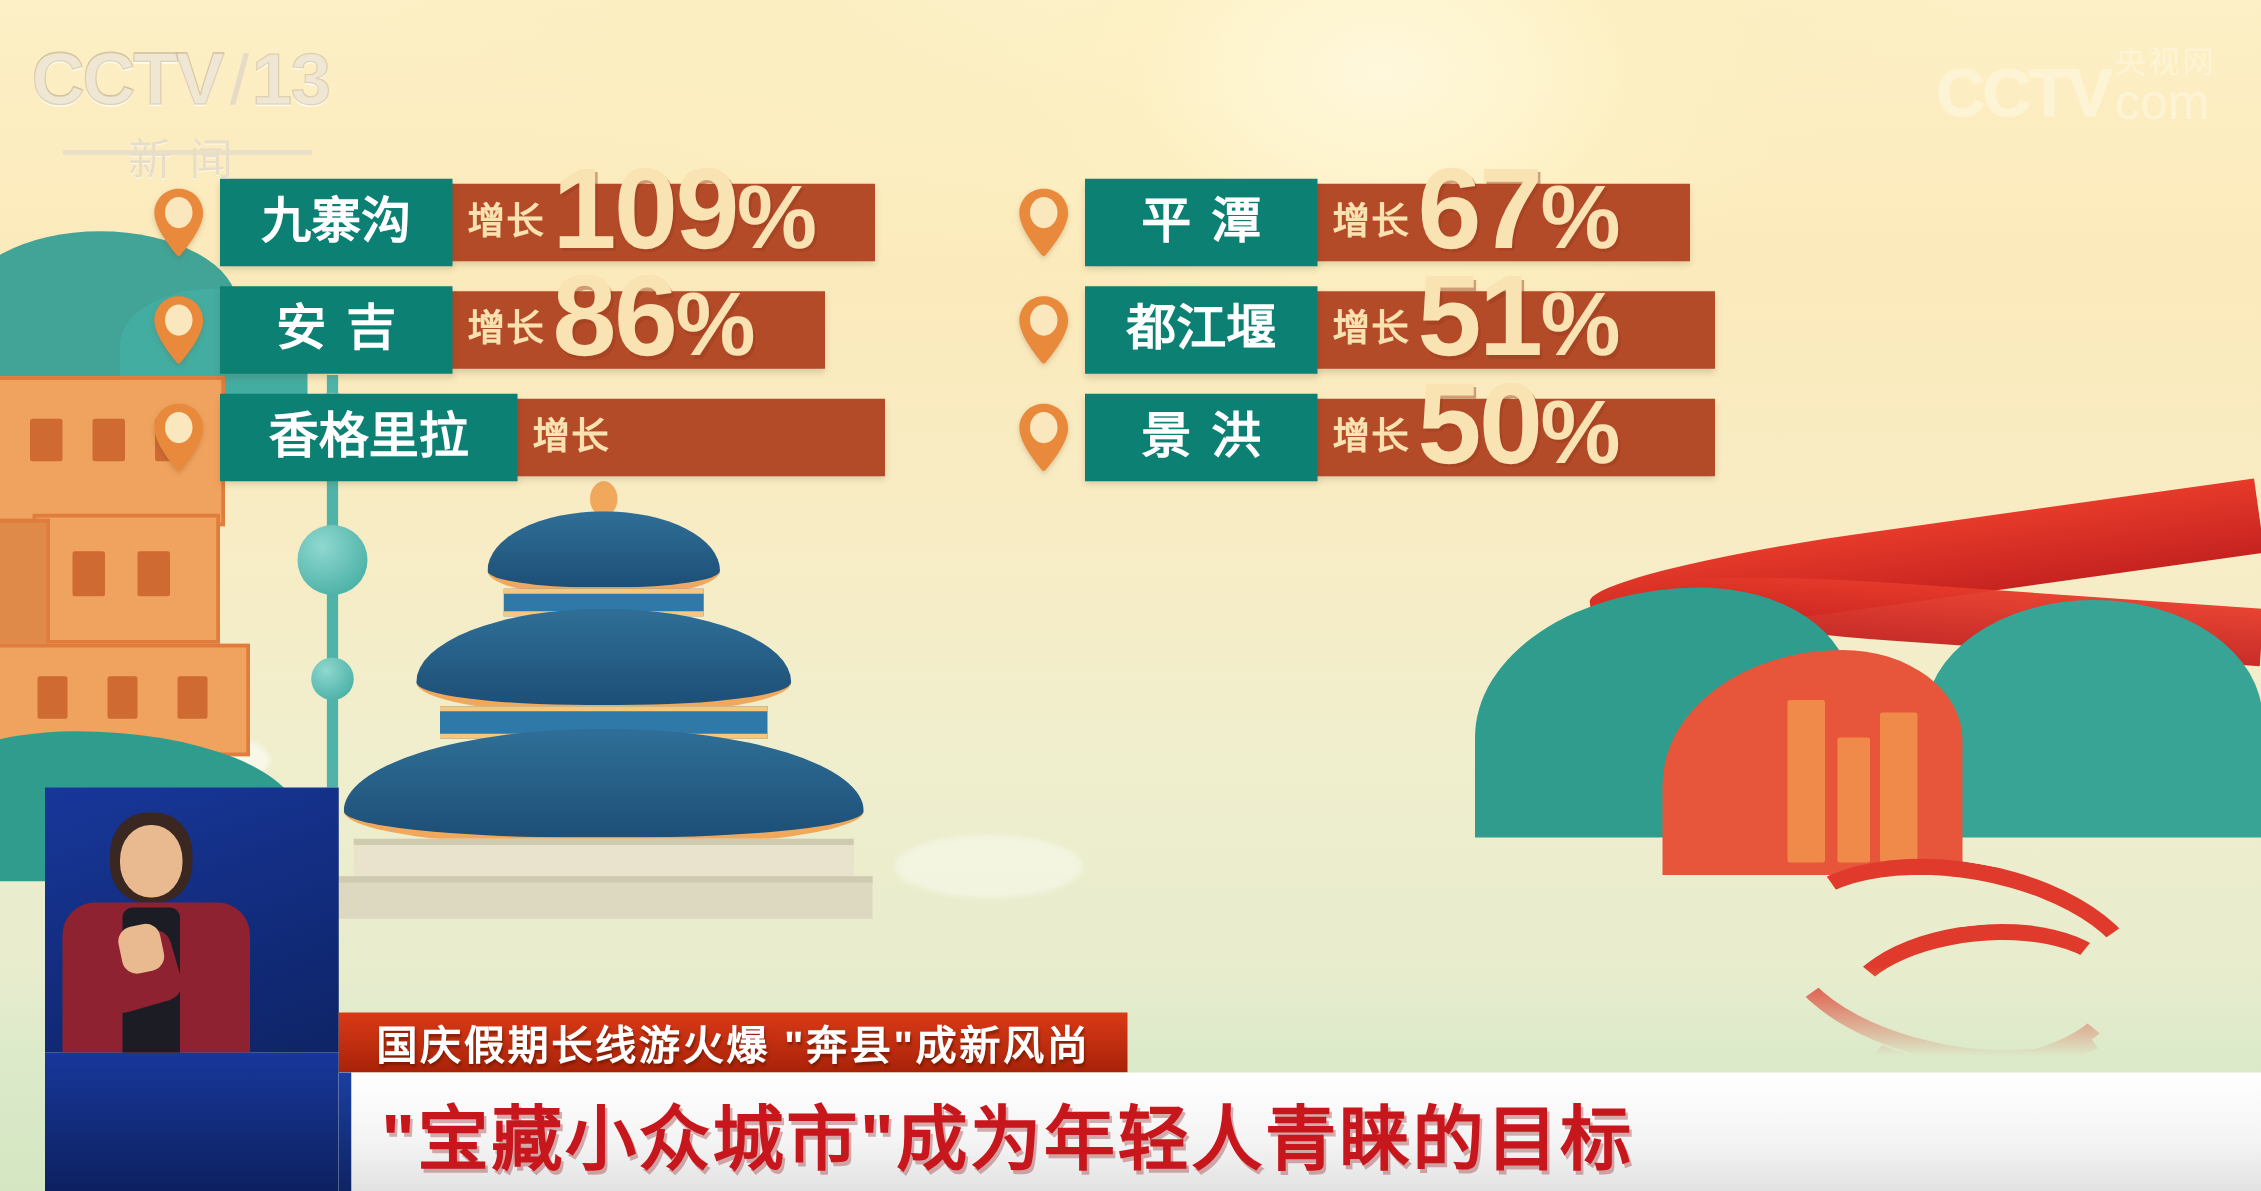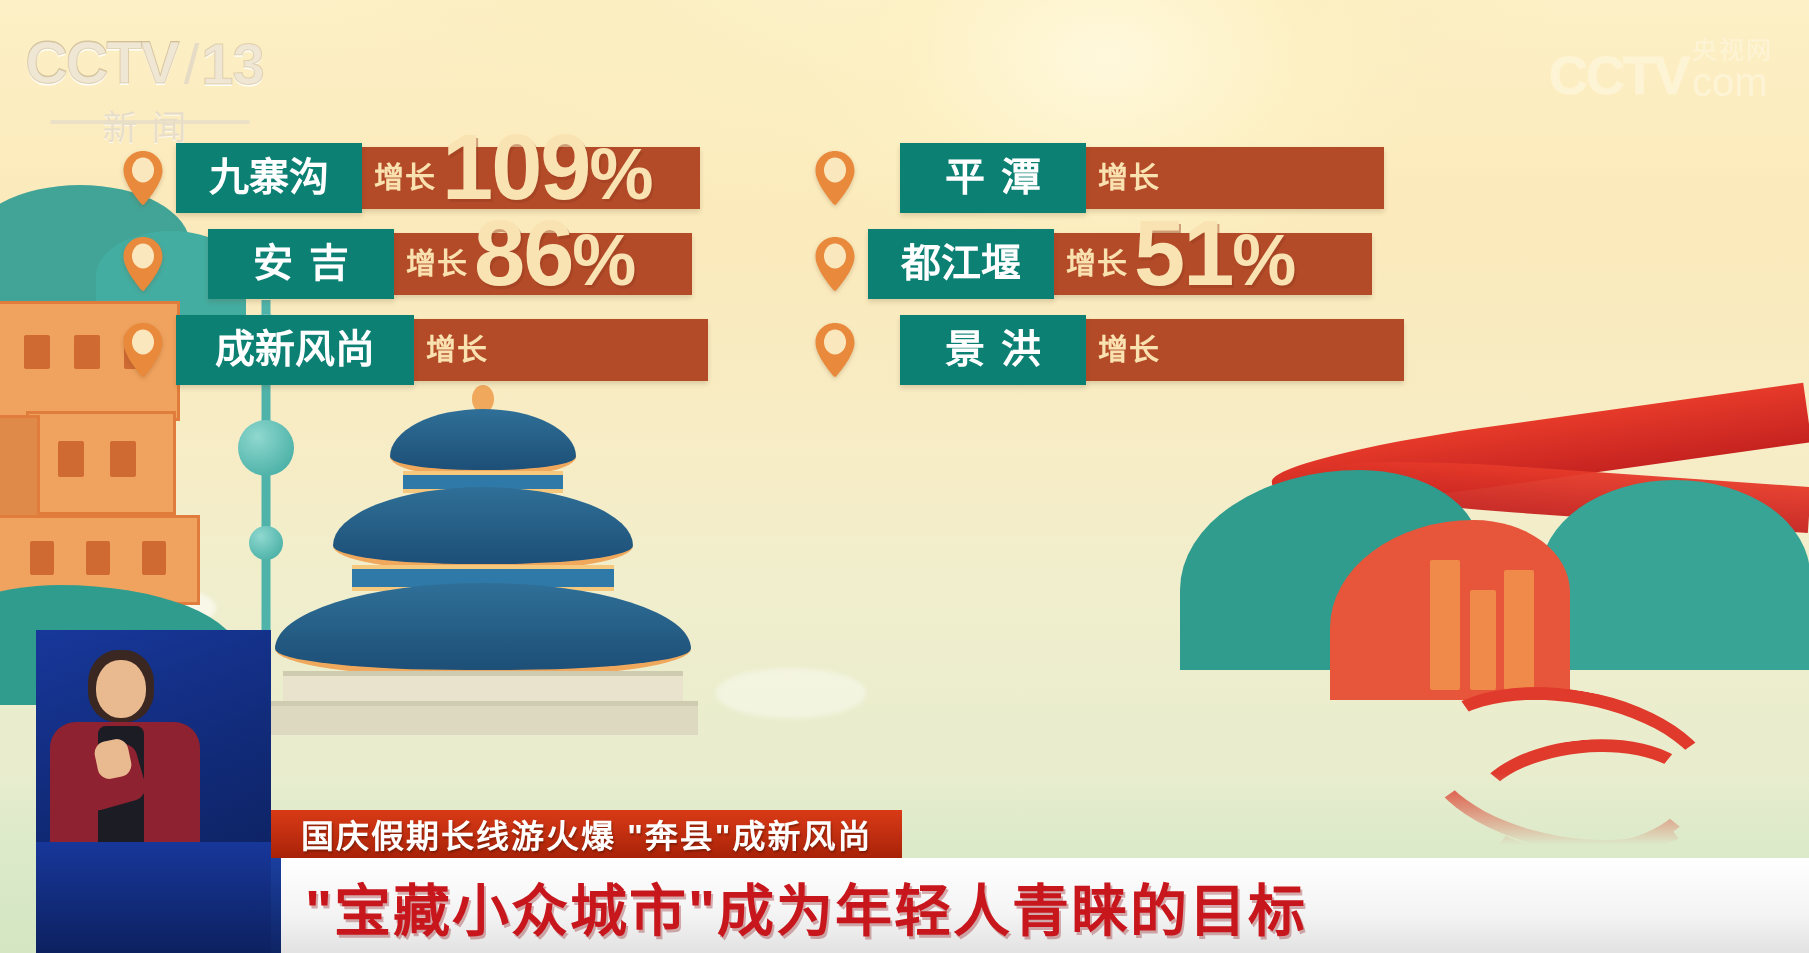--- a/index.html
+++ b/index.html
@@ -85,21 +85,21 @@
            filter:drop-shadow(0 2px 2px rgba(120,70,30,.25));}
   .name-chip{
     background:#0d8074;color:#ffffff;
     font-size:40px;font-weight:bold;line-height:1;
     padding:14px 16px 16px 16px;
     display:flex;align-items:center;justify-content:center;
     box-shadow:0 3px 5px rgba(90,60,30,.18);
     position:relative;z-index:3;
     white-space:nowrap;
   }
-  .name-chip.sp{letter-spacing:16px;text-indent:16px;margin-left:32px;}
+  .name-chip.sp{letter-spacing:16px;text-indent:16px;}
   .val-bar{
     background:#b34a28;display:flex;align-items:center;
     height:62px;margin-left:-2px;padding:0 12px 0 14px;
     position:relative;z-index:2;
     box-shadow:0 3px 5px rgba(90,60,30,.18);
   }
   .grow-label{color:#f9e2b0;font-size:30px;font-weight:bold;line-height:1;
     letter-spacing:1px;margin-right:4px;white-space:nowrap;}
   .pct{
     position:relative;z-index:4;margin-left:2px;
@@ -269,37 +269,38 @@
           <span class="pct">86<span class="unit">%</span></span>
         </div>
       </div>
       <div class="data-row">
         <div class="pin">
           <svg viewBox="0 0 46 58">
             <path d="M23 2C12 2 3.5 10.6 3.5 21.4c0 12.6 15 29.8 18 33.6a2 2 0 0 0 3 0c3-3.8 18-21 18-33.6C42.5 10.6 34 2 23 2z" fill="#e8893c"></path>
             <ellipse cx="23" cy="21" rx="11" ry="12.5" fill="#fbe7bd"></ellipse>
           </svg>
         </div>
-        <div class="name-chip" style="min-width: 238px;">成新风尚</div>
+        <div class="name-chip" style="min-width: 238px;">香格里拉</div>
         <div class="val-bar" style="width: 296px;">
           <span class="grow-label">增长</span>
         </div>
       </div>
     </div>
   <div class="data-col" id="col-right" style="left:812px;top:142px;">
       <div class="data-row">
         <div class="pin">
           <svg viewBox="0 0 46 58">
             <path d="M23 2C12 2 3.5 10.6 3.5 21.4c0 12.6 15 29.8 18 33.6a2 2 0 0 0 3 0c3-3.8 18-21 18-33.6C42.5 10.6 34 2 23 2z" fill="#e8893c"></path>
             <ellipse cx="23" cy="21" rx="11" ry="12.5" fill="#fbe7bd"></ellipse>
           </svg>
         </div>
         <div class="name-chip sp" style="min-width: 186px;">平潭</div>
         <div class="val-bar" style="width: 300px;">
           <span class="grow-label">增长</span>
+          <span class="pct">67<span class="unit">%</span></span>
         </div>
       </div>
       <div class="data-row">
         <div class="pin">
           <svg viewBox="0 0 46 58">
             <path d="M23 2C12 2 3.5 10.6 3.5 21.4c0 12.6 15 29.8 18 33.6a2 2 0 0 0 3 0c3-3.8 18-21 18-33.6C42.5 10.6 34 2 23 2z" fill="#e8893c"></path>
             <ellipse cx="23" cy="21" rx="11" ry="12.5" fill="#fbe7bd"></ellipse>
           </svg>
         </div>
         <div class="name-chip" style="min-width: 186px;">都江堰</div>
@@ -311,20 +312,21 @@
       <div class="data-row">
         <div class="pin">
           <svg viewBox="0 0 46 58">
             <path d="M23 2C12 2 3.5 10.6 3.5 21.4c0 12.6 15 29.8 18 33.6a2 2 0 0 0 3 0c3-3.8 18-21 18-33.6C42.5 10.6 34 2 23 2z" fill="#e8893c"></path>
             <ellipse cx="23" cy="21" rx="11" ry="12.5" fill="#fbe7bd"></ellipse>
           </svg>
         </div>
         <div class="name-chip sp" style="min-width: 186px;">景洪</div>
         <div class="val-bar" style="width: 320px;">
           <span class="grow-label">增长</span>
+          <span class="pct">50<span class="unit">%</span></span>
         </div>
       </div>
     </div>
 
 
   <div class="left-blue"></div>
   <div class="signer">
     <div class="sg-head"></div>
     <div class="sg-face"></div>
     <div class="sg-body"></div>

